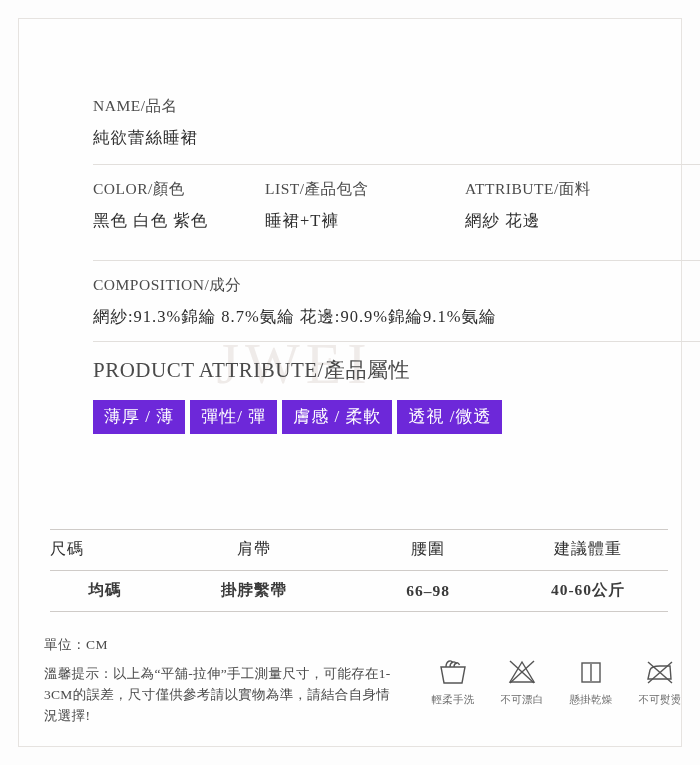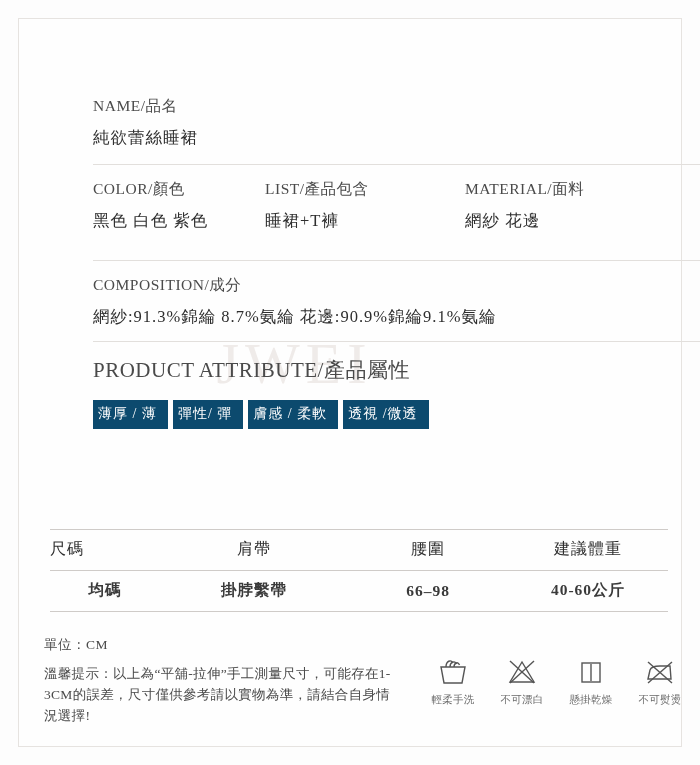--- a/index.html
+++ b/index.html
@@ -93,25 +93,25 @@
     font-size: 21px;
     color: #4a4a4a;
     letter-spacing: 0.5px;
   }
   .tags {
     display: flex;
     margin-top: 16px;
     gap: 5px;
   }
   .tag {
-    background: #0c4a6e;
+    background: #6d28d9;
     color: #ffffff;
-    font-size: 14px;
+    font-size: 17px;
     letter-spacing: 1px;
-    padding: 5px 11px 6px 5px;
+    padding: 5px 11px 6px 11px;
     font-family: "Liberation Serif", serif;
     white-space: nowrap;
   }
   table.size-table {
     position: absolute;
     left: 50px;
     top: 529px;
     width: 618px;
     border-collapse: collapse;
     font-family: "Liberation Serif", serif;
@@ -202,21 +202,21 @@
     <div class="row-3">
       <div class="col-a">
         <div class="field-label">COLOR/顏色</div>
         <div class="field-value">黑色 白色 紫色</div>
       </div>
       <div class="col-b">
         <div class="field-label">LIST/產品包含</div>
         <div class="field-value">睡裙+T褲</div>
       </div>
       <div class="col-c">
-        <div class="field-label">MATERIAL/面料</div>
+        <div class="field-label">ATTRIBUTE/面料</div>
         <div class="field-value">網紗 花邊</div>
       </div>
     </div>
 
     <div class="divider"></div>
 
     <div class="block-comp">
       <div class="field-label">COMPOSITION/成分</div>
       <div class="field-value">網紗:91.3%錦綸 8.7%氨綸 花邊:90.9%錦綸9.1%氨綸</div>
     </div>

